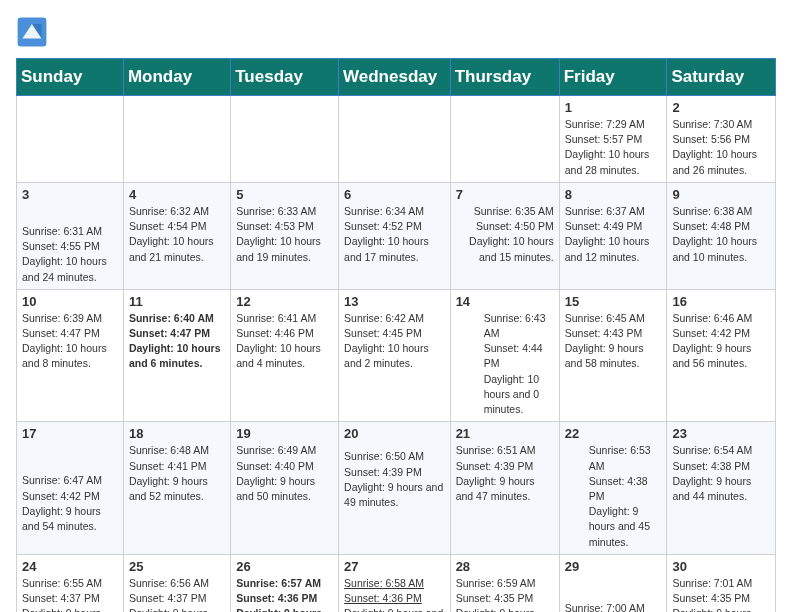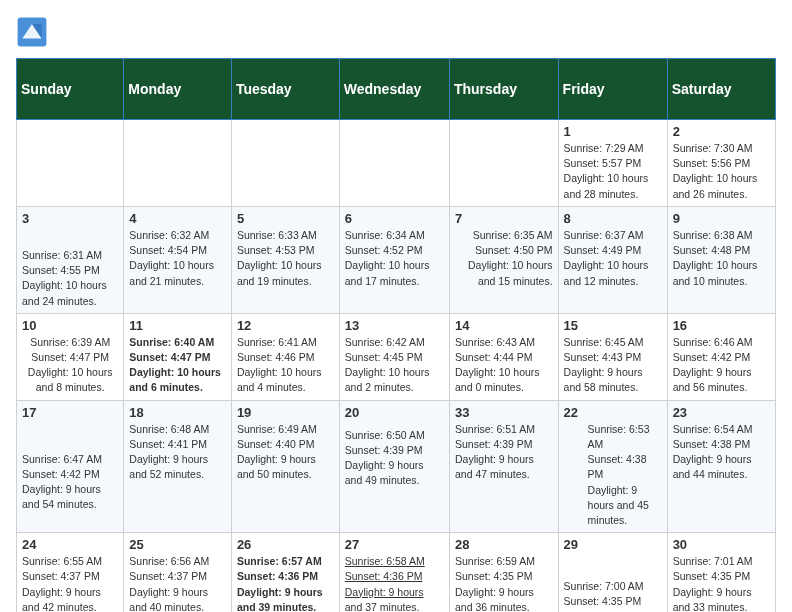--- a/index.html
+++ b/index.html
@@ -46,25 +46,25 @@
     .title-block h2 {
       font-size: 16px;
       font-weight: normal;
       color: #444;
     }
     .calendar {
       width: 100%;
       border-collapse: collapse;
     }
     .calendar th {
-      background: #14532d;
+      background: #0f766e;
       color: #fff;
-      font-size: 14px;
+      font-size: 17px;
       font-weight: bold;
-      padding: 22px 4px;
+      padding: 8px 4px;
       text-align: left;
       border: 1px solid #3a7fc1;
     }
     .calendar td {
       vertical-align: top;
       padding: 4px 5px;
       border: 1px solid #d0d0d0;
       font-size: 10.5px;
       color: #333;
       width: 113px;
@@ -181,21 +181,21 @@
         <td>
           <span class="day-number">9</span>
           <div class="day-info" style="white-space: pre-line;">Sunrise: 6:38 AM
 Sunset: 4:48 PM
 Daylight: 10 hours and 10 minutes.</div>
         </td>
       </tr>
       <tr>
         <td>
           <span class="day-number">10</span>
-          <div class="day-info" style="white-space: pre-line; text-align: center;">Sunrise: 6:39 AM
+          <div class="day-info" style="white-space: pre-line;">Sunrise: 6:39 AM
 Sunset: 4:47 PM
 Daylight: 10 hours and 8 minutes.</div>
         </td>
         <td>
           <span class="day-number">11</span>
           <div class="day-info" style="white-space: pre-line; font-weight: bold;">Sunrise: 6:40 AM
 Sunset: 4:47 PM
 Daylight: 10 hours and 6 minutes.</div>
         </td>
         <td>
@@ -205,21 +205,21 @@
 Daylight: 10 hours and 4 minutes.</div>
         </td>
         <td>
           <span class="day-number">13</span>
           <div class="day-info" style="white-space: pre-line;">Sunrise: 6:42 AM
 Sunset: 4:45 PM
 Daylight: 10 hours and 2 minutes.</div>
         </td>
         <td>
           <span class="day-number">14</span>
-          <div class="day-info" style="white-space: pre-line;">Sunrise: 6:43 AM
+          <div class="day-info" style="white-space: pre-line; margin-left: 28px;">Sunrise: 6:43 AM
 Sunset: 4:44 PM
 Daylight: 10 hours and 0 minutes.</div>
         </td>
         <td>
           <span class="day-number">15</span>
           <div class="day-info" style="white-space: pre-line;">Sunrise: 6:45 AM
 Sunset: 4:43 PM
 Daylight: 9 hours and 58 minutes.</div>
         </td>
         <td>
@@ -248,21 +248,21 @@
 Sunset: 4:40 PM
 Daylight: 9 hours and 50 minutes.</div>
         </td>
         <td>
           <span class="day-number">20</span>
           <div class="day-info" style="white-space: pre-line; margin-top: 8px;">Sunrise: 6:50 AM
 Sunset: 4:39 PM
 Daylight: 9 hours and 49 minutes.</div>
         </td>
         <td>
-          <span class="day-number">33</span>
+          <span class="day-number">21</span>
           <div class="day-info" style="white-space: pre-line;">Sunrise: 6:51 AM
 Sunset: 4:39 PM
 Daylight: 9 hours and 47 minutes.</div>
         </td>
         <td>
           <span class="day-number">22</span>
           <div class="day-info" style="white-space: pre-line; margin-left: 24px;">Sunrise: 6:53 AM
 Sunset: 4:38 PM
 Daylight: 9 hours and 45 minutes.</div>
         </td>

